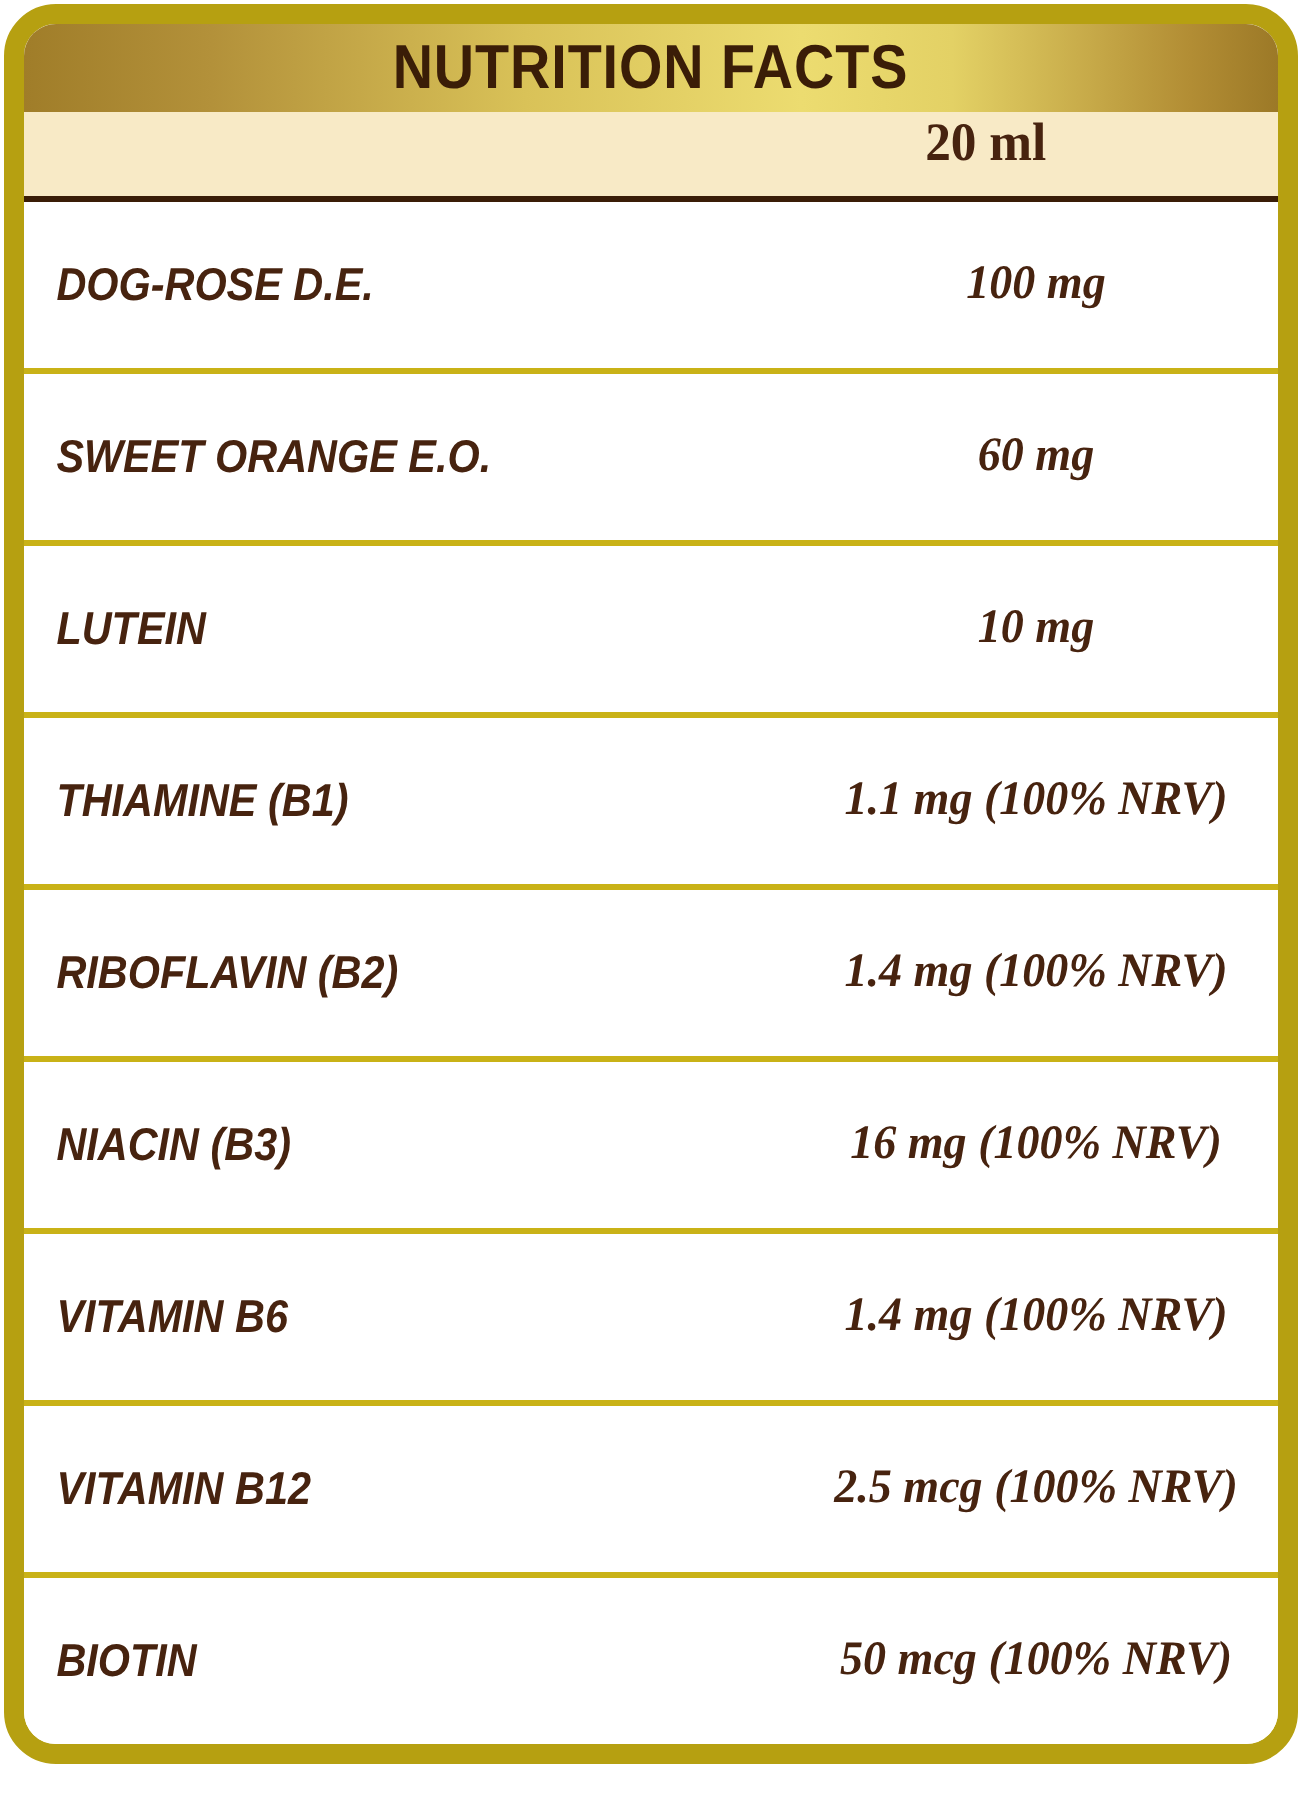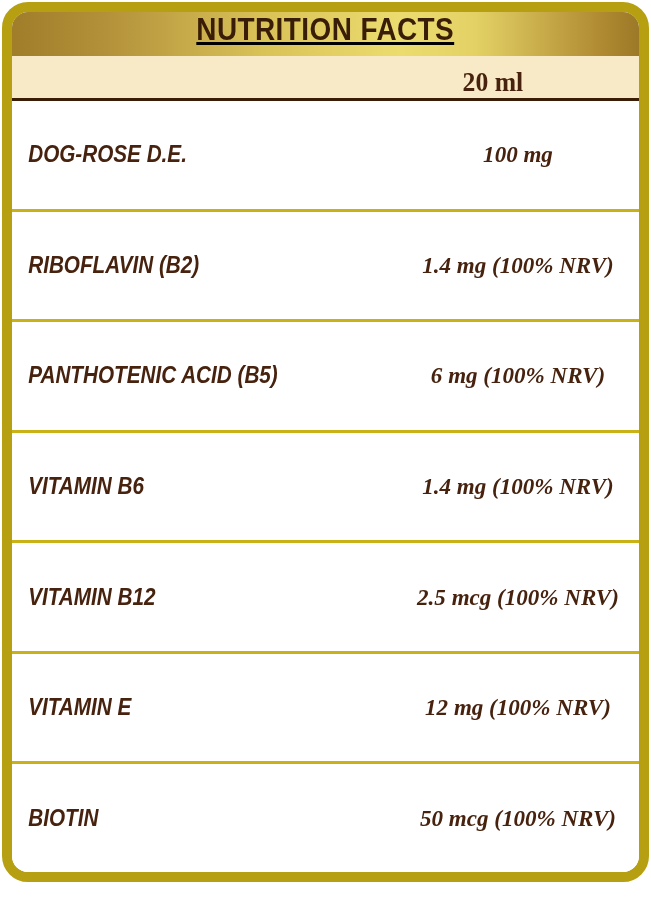--- a/index.html
+++ b/index.html
@@ -36,38 +36,38 @@
     flex-direction: column;
   }
   .banner {
     height: 44px;
     flex: 0 0 44px;
     background: linear-gradient(90deg,
       #a07d29 0%, #b3913a 15%, #d9c258 40%,
       #ecdc70 62%, #e3d165 74%, #b28d34 93%, #9c7927 100%);
     border-radius: 14px 14px 0 0;
     display: flex;
+    align-items: center;
     justify-content: center;
-    text-decoration: underline;
   }
   .banner-title {
     font-weight: bold;
     font-size: 31px;
     color: var(--brown-dark);
     letter-spacing: 0.5px;
     white-space: nowrap;
     transform: scaleX(0.9);
     transform-origin: center;
   }
   .serving-row {
     height: 42px;
     flex: 0 0 42px;
     background: var(--cream);
     display: flex;
-    align-items: flex-end;
+    align-items: flex-start;
   }
   .spacer-col { flex: 1 1 auto; }
   .value-col {
     flex: 0 0 242px;
     text-align: center;
     white-space: nowrap;
   }
   .serving-size {
     font-family: "Liberation Serif", serif;
     font-weight: bold;
@@ -135,38 +135,46 @@
     </div>
 
     <div class="dark-divider"></div>
 
     <div class="rows">
         <div class="row">
           <div class="row-label">DOG-ROSE D.E.</div>
           <div class="row-value">100 mg</div>
         </div>
         <div class="row">
+          <div class="row-label">SWEET ORANGE E.O.</div>
+          <div class="row-value">60 mg</div>
+        </div>
+        <div class="row">
+          <div class="row-label">LUTEIN</div>
+          <div class="row-value">10 mg</div>
+        </div>
+        <div class="row">
+          <div class="row-label">THIAMINE (B1)</div>
+          <div class="row-value">1.1 mg (100% NRV)</div>
+        </div>
+        <div class="row">
           <div class="row-label">RIBOFLAVIN (B2)</div>
           <div class="row-value">1.4 mg (100% NRV)</div>
         </div>
         <div class="row">
-          <div class="row-label">PANTHOTENIC ACID (B5)</div>
-          <div class="row-value">6 mg (100% NRV)</div>
+          <div class="row-label">NIACIN (B3)</div>
+          <div class="row-value">16 mg (100% NRV)</div>
         </div>
         <div class="row">
           <div class="row-label">VITAMIN B6</div>
           <div class="row-value">1.4 mg (100% NRV)</div>
         </div>
         <div class="row">
           <div class="row-label">VITAMIN B12</div>
           <div class="row-value">2.5 mcg (100% NRV)</div>
-        </div>
-        <div class="row">
-          <div class="row-label">VITAMIN E</div>
-          <div class="row-value">12 mg (100% NRV)</div>
         </div>
         <div class="row">
           <div class="row-label">BIOTIN</div>
           <div class="row-value">50 mcg (100% NRV)</div>
         </div>
       </div>
 
   </div>
 </div>
 

